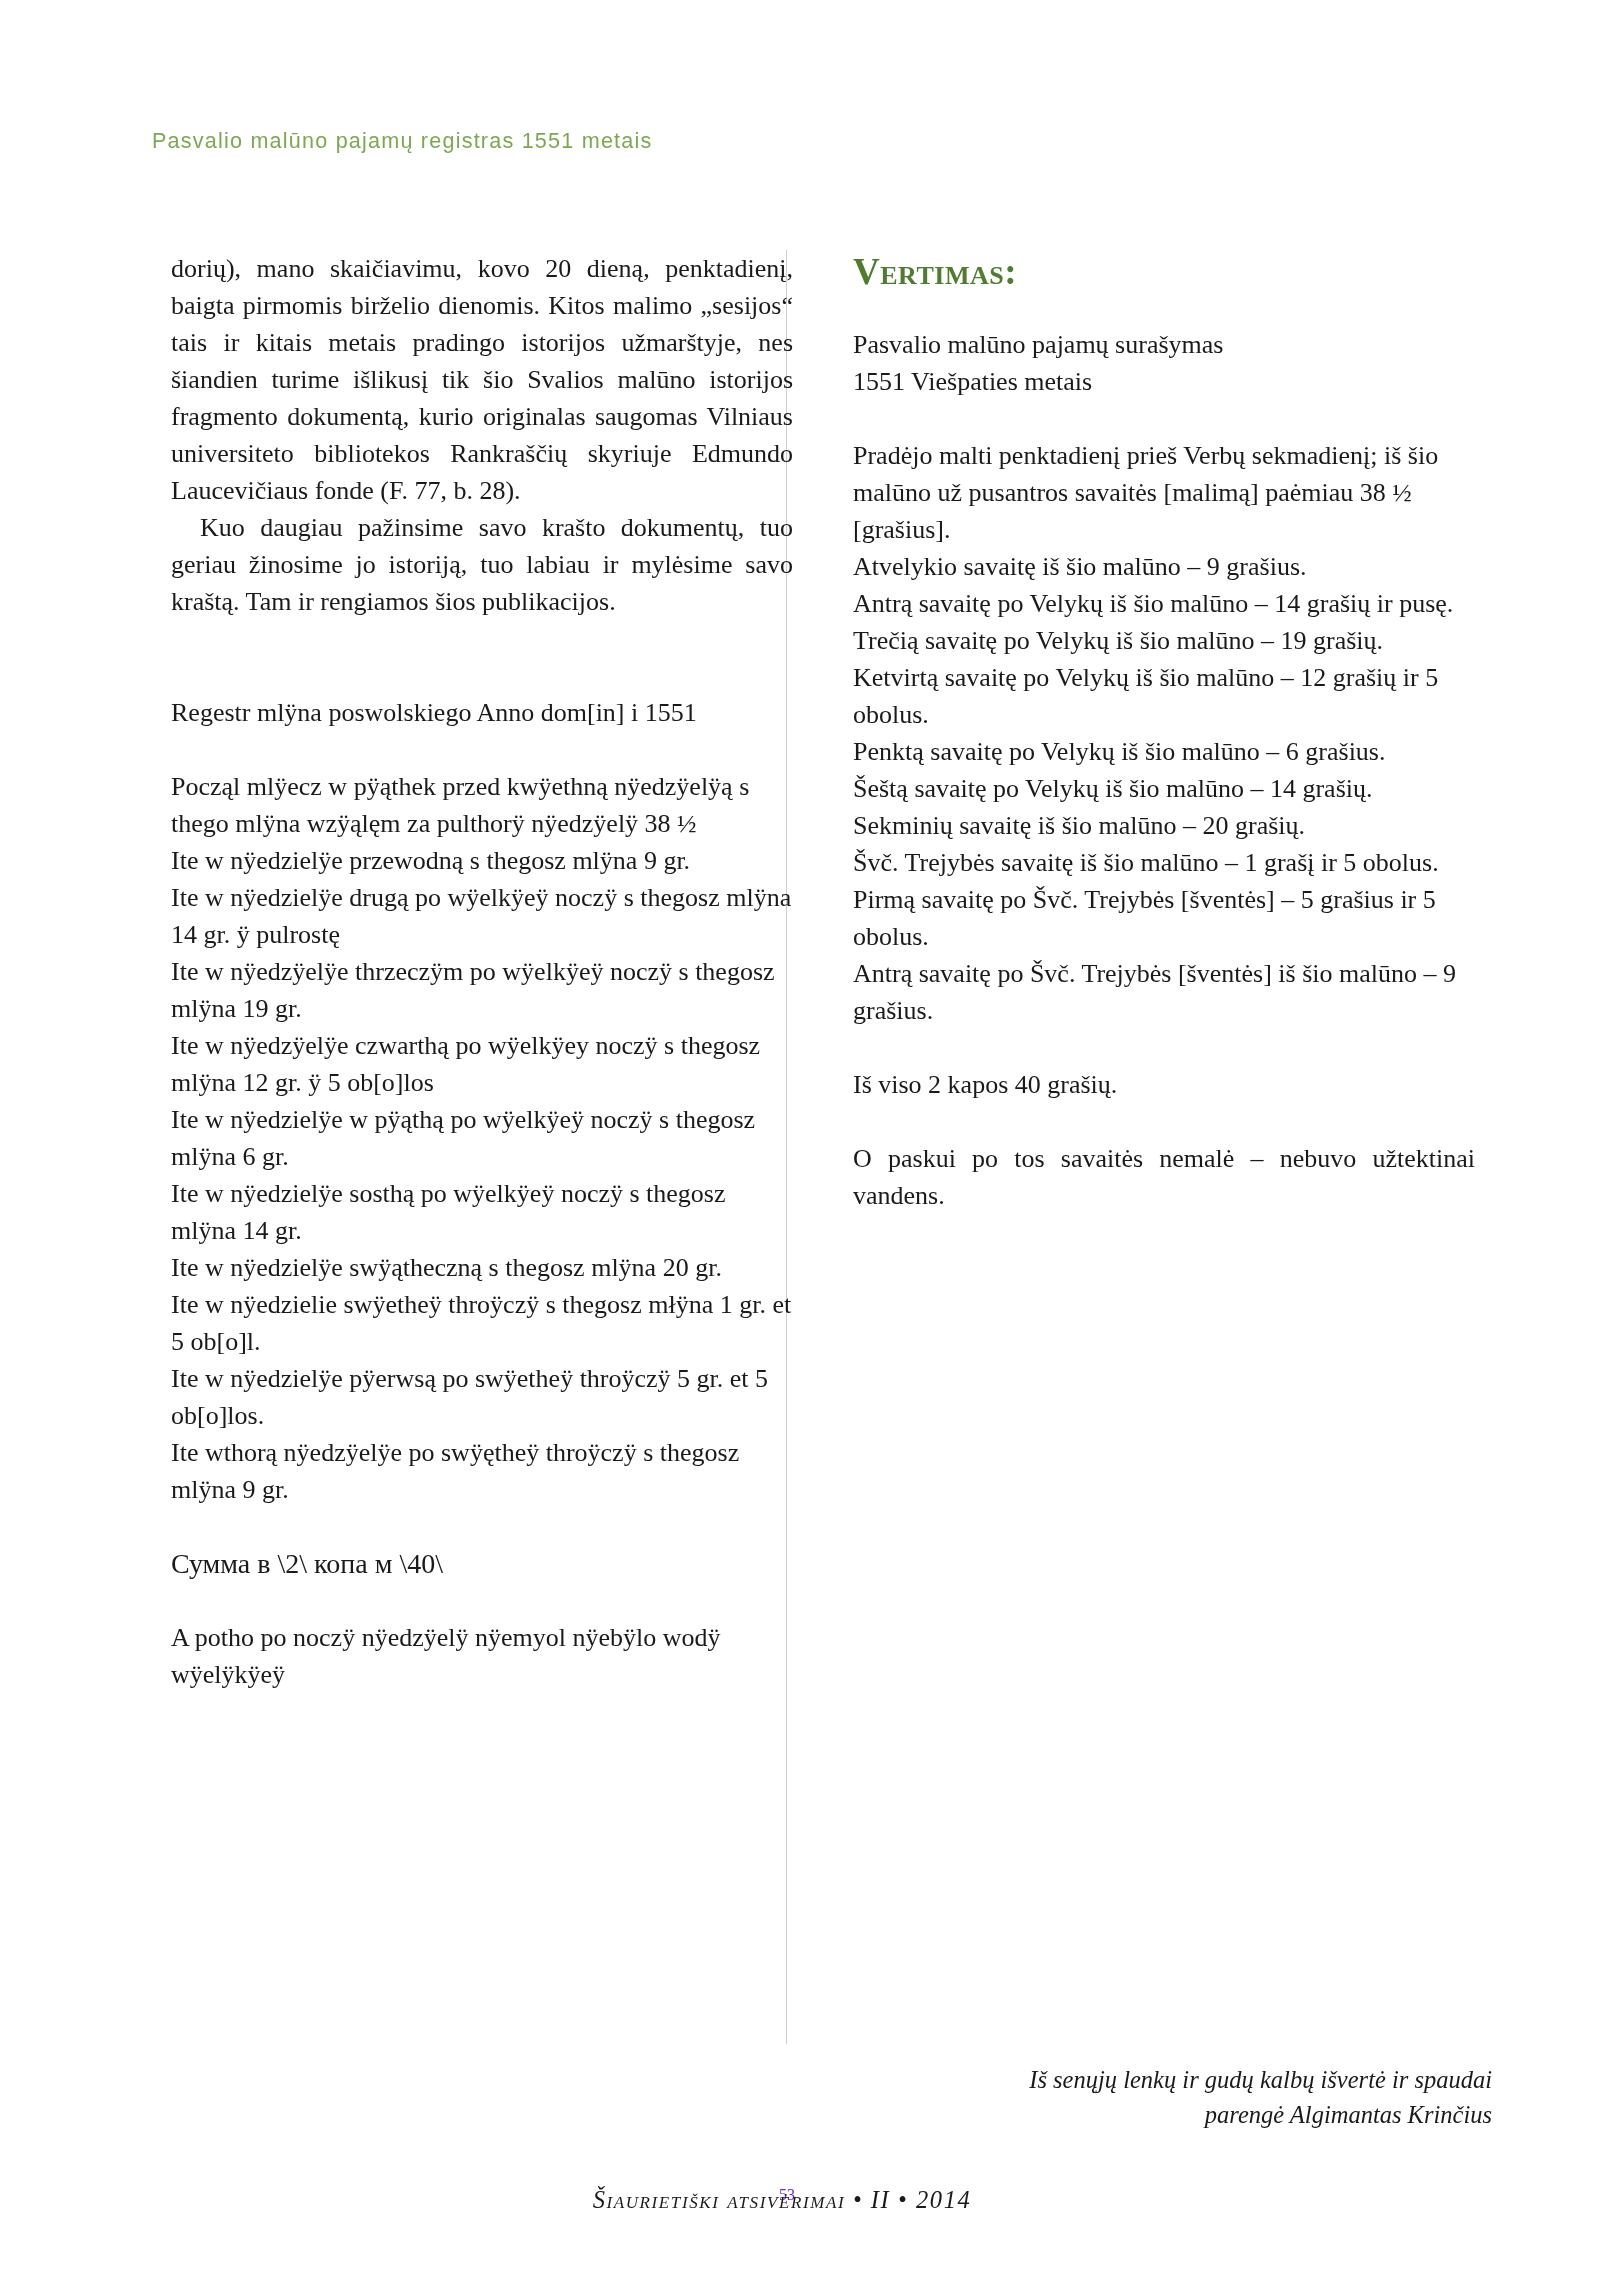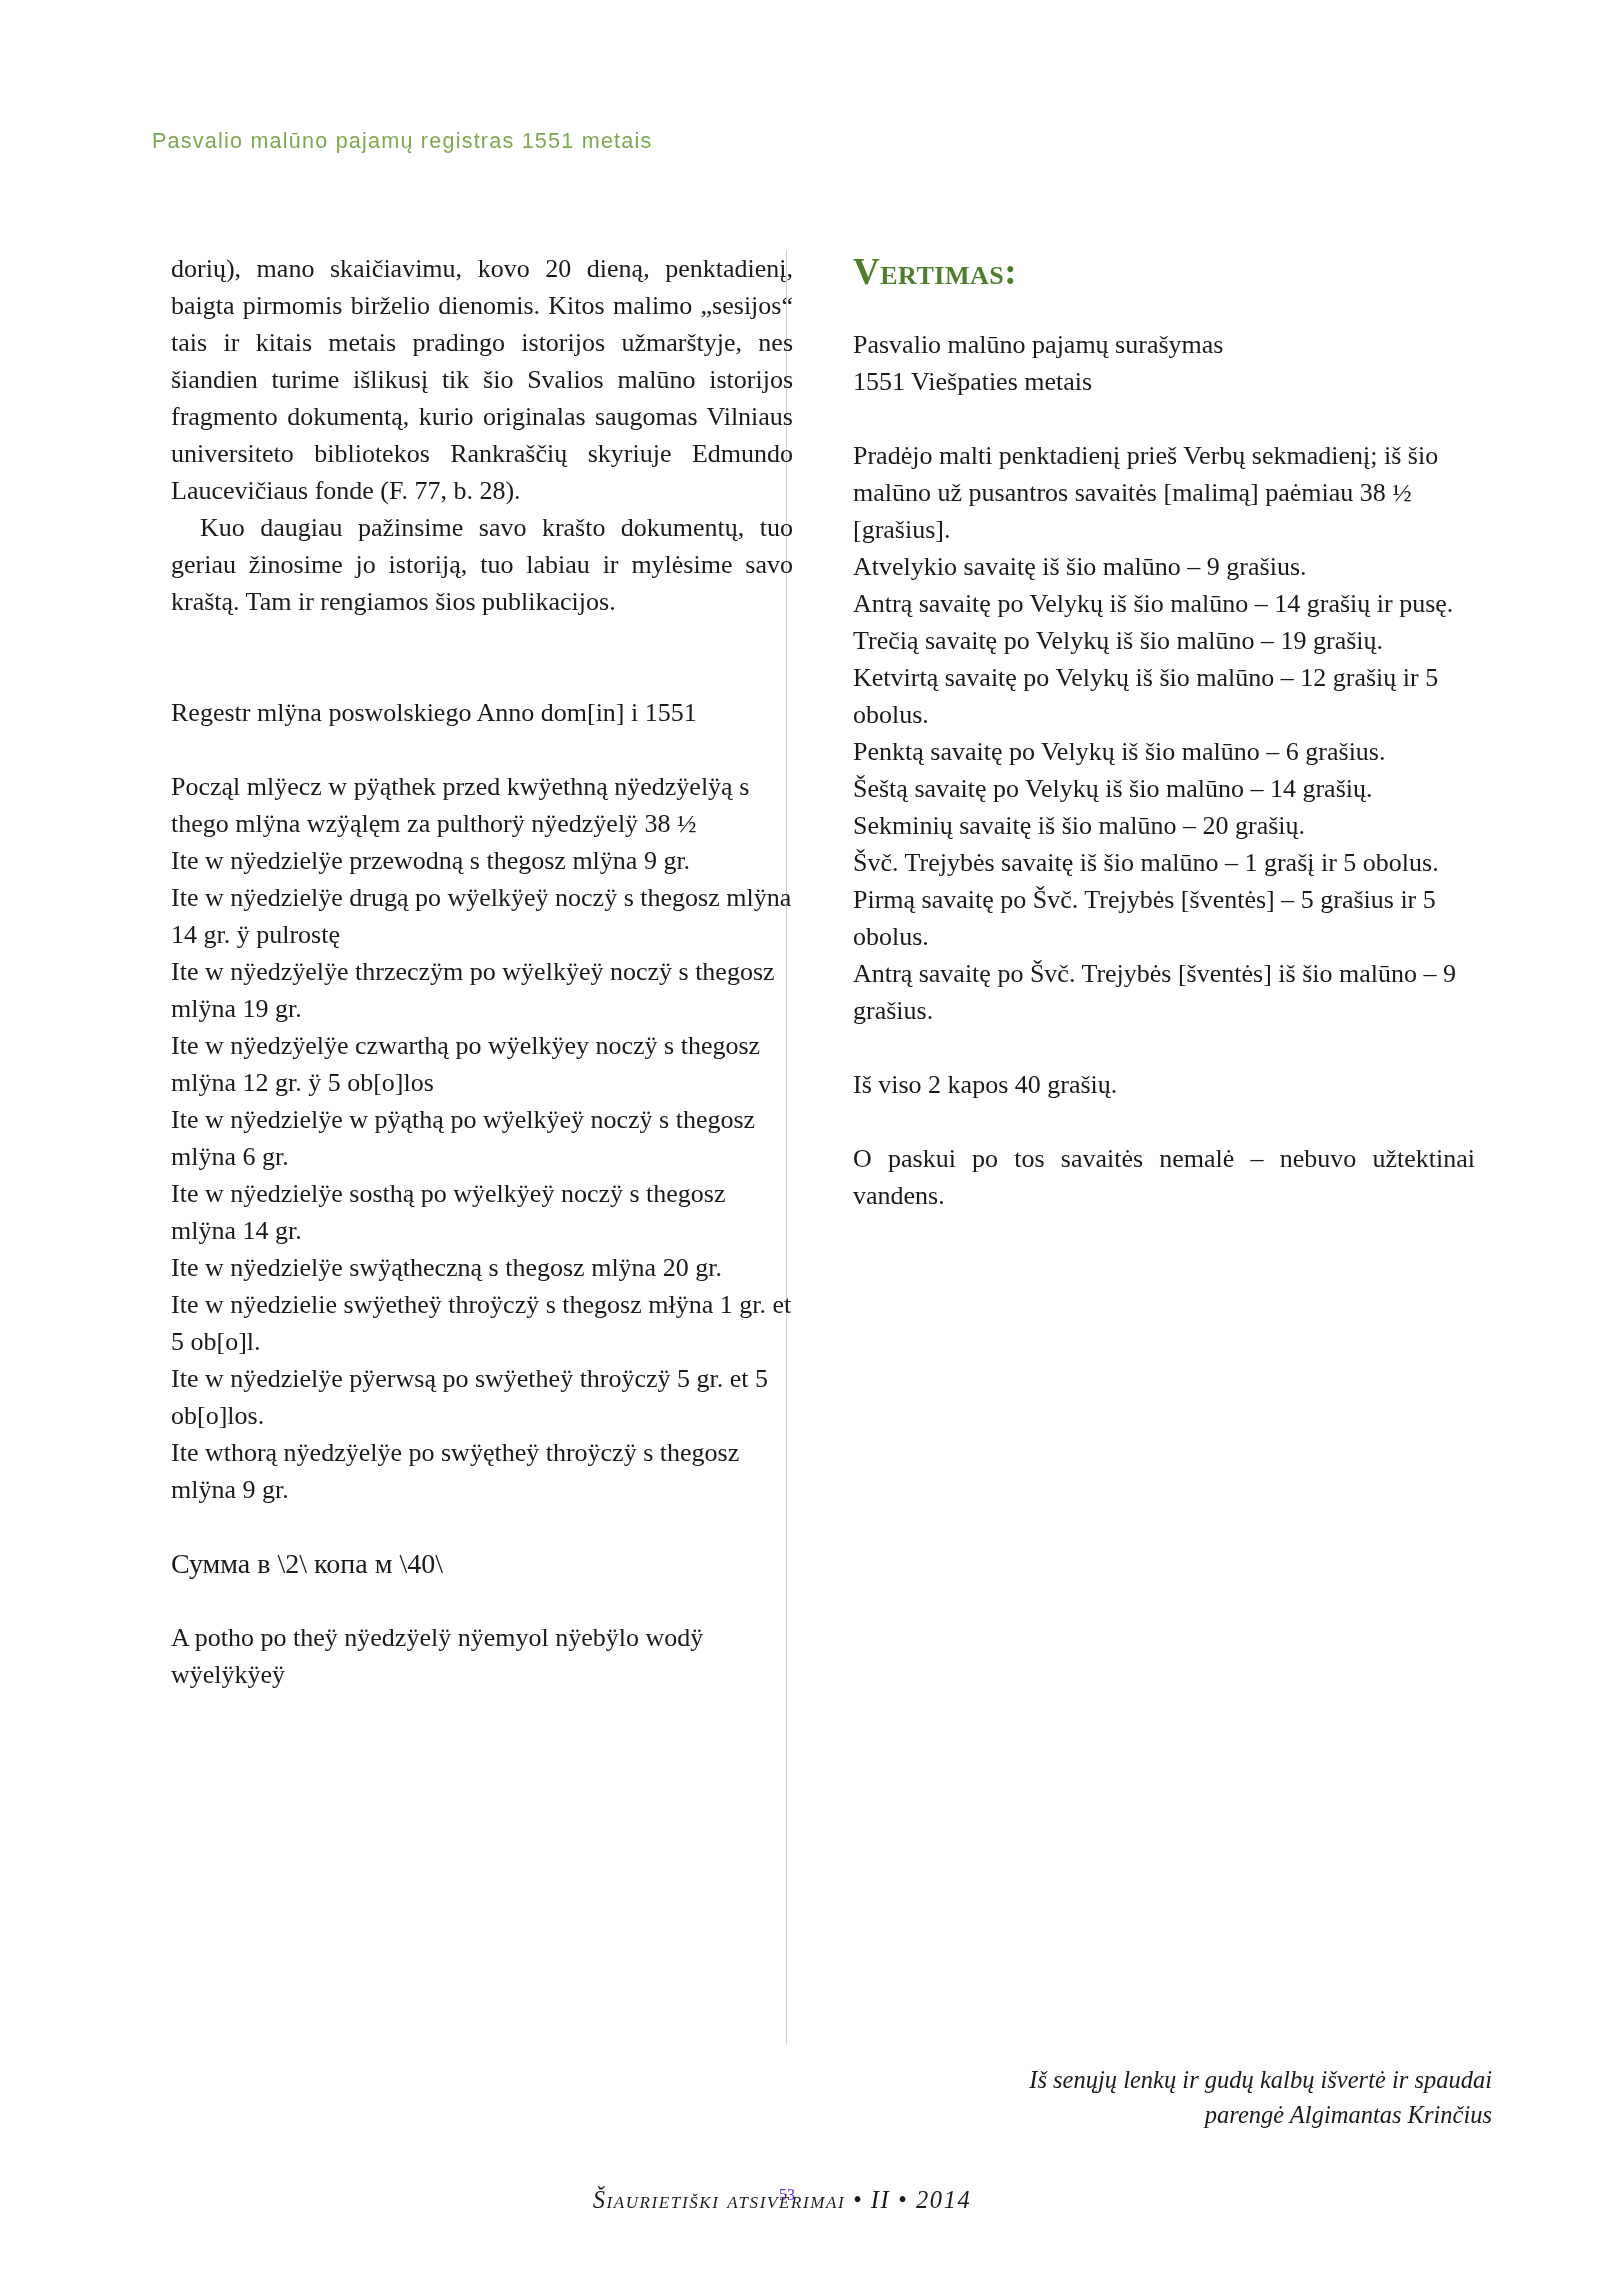--- a/index.html
+++ b/index.html
@@ -133,21 +133,21 @@
 Ite w nÿedzÿelÿe czwarthą po wÿelkÿey noczÿ s thegosz mlÿna 12 gr. ÿ 5 ob[o]los
 Ite w nÿedzielÿe w pÿąthą po wÿelkÿeÿ noczÿ s thegosz mlÿna 6 gr.
 Ite w nÿedzielÿe sosthą po wÿelkÿeÿ noczÿ s thegosz mlÿna 14 gr.
 Ite w nÿedzielÿe swÿąthecz­ną s thegosz mlÿna 20 gr.
 Ite w nÿedzielie swÿetheÿ throÿczÿ s thegosz młÿna 1 gr. et 5 ob[o]l.
 Ite w nÿedzielÿe pÿerwsą po swÿetheÿ throÿczÿ 5 gr. et 5 ob[o]los.
 Ite wthorą nÿedzÿelÿe po swÿętheÿ throÿczÿ s thegosz mlÿna 9 gr.</p>
       <div class="gap-md"></div>
       <p class="nojust cyr">Сумма в \2\ копа м \40\</p>
       <div class="gap-md"></div>
-      <p class="nojust">A potho po theÿ nÿedzÿelÿ nÿemyol nÿebÿlo wodÿ wÿelÿkÿeÿ</p>
+      <p class="nojust">A potho po noczÿ nÿedzÿelÿ nÿemyol nÿebÿlo wodÿ wÿelÿkÿeÿ</p>
     </div>
 
     <div class="col col-right">
       <h2 class="vertimas-title">Vertimas:</h2>
       <p class="nojust" style="white-space:pre-line">Pasvalio malūno pajamų surašymas
 1551 Viešpaties metais</p>
       <div class="gap-md"></div>
       <p class="nojust" style="white-space:pre-line">Pradėjo malti penktadienį prieš Verbų sekmadienį; iš šio malūno už pusantros savaitės [malimą] paėmiau 38 ½ [grašius].
 Atvelykio savaitę iš šio malūno – 9 grašius.
 Antrą savaitę po Velykų iš šio malūno – 14 grašių ir pusę.

